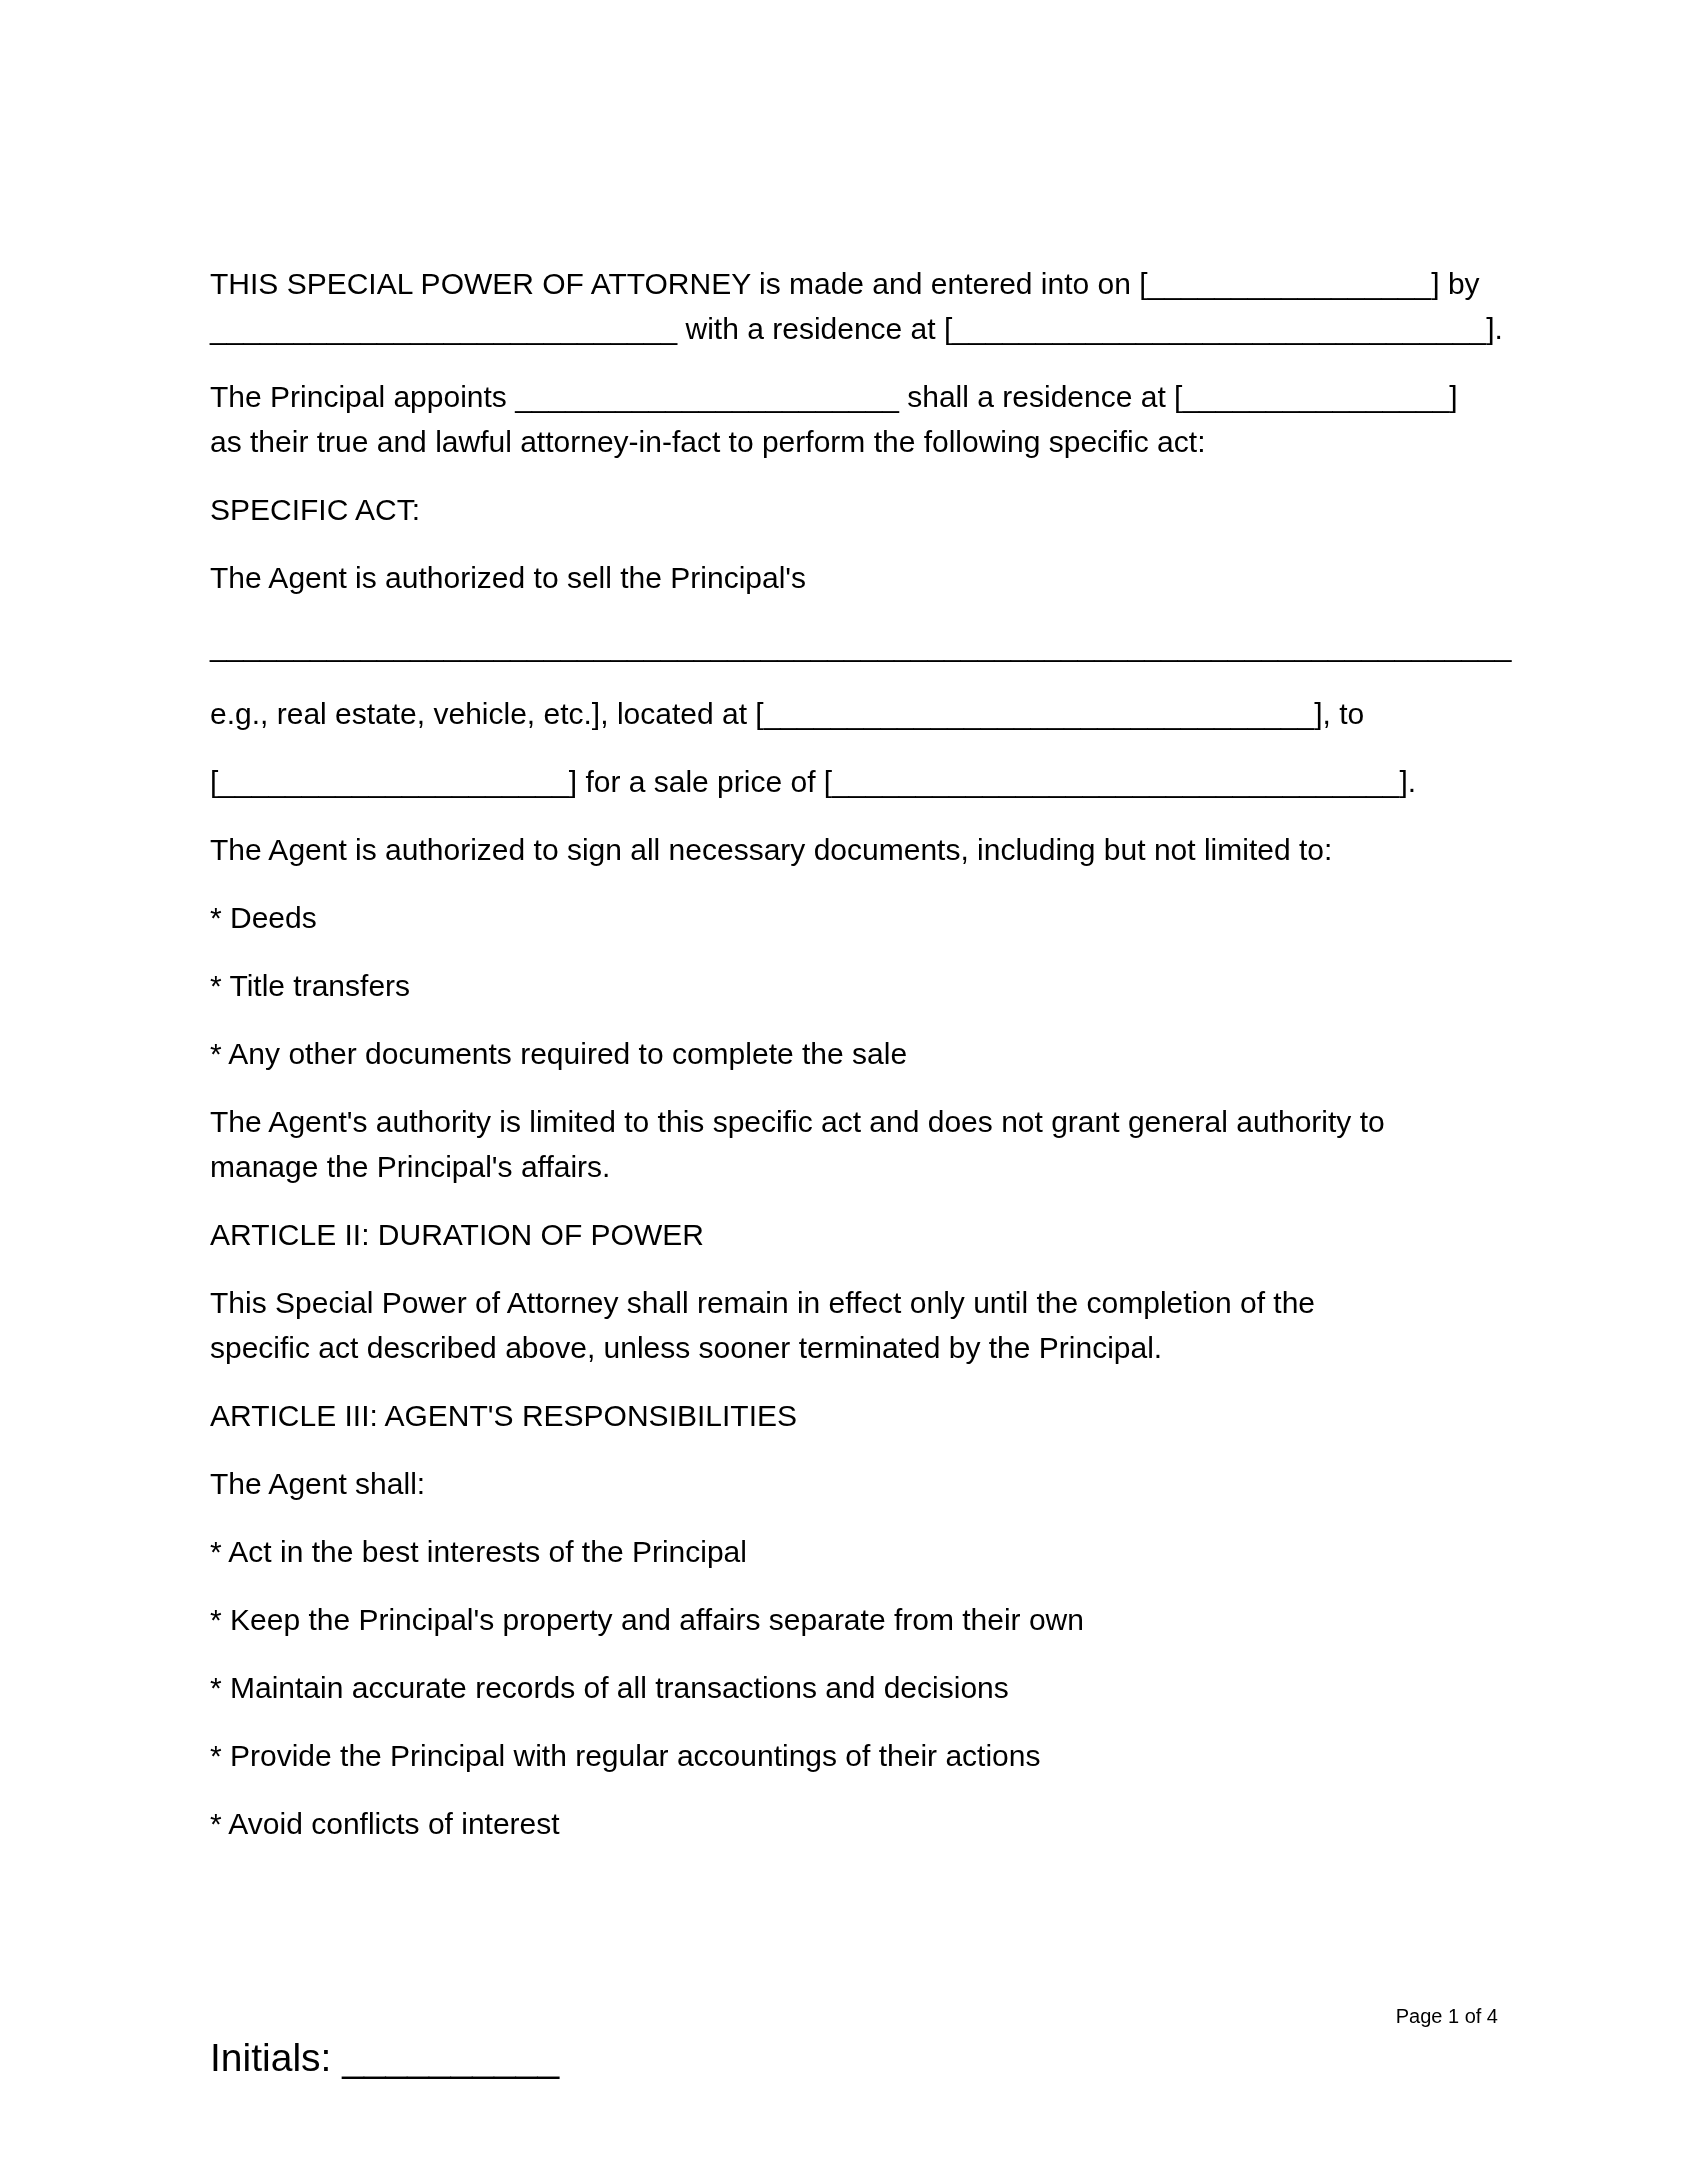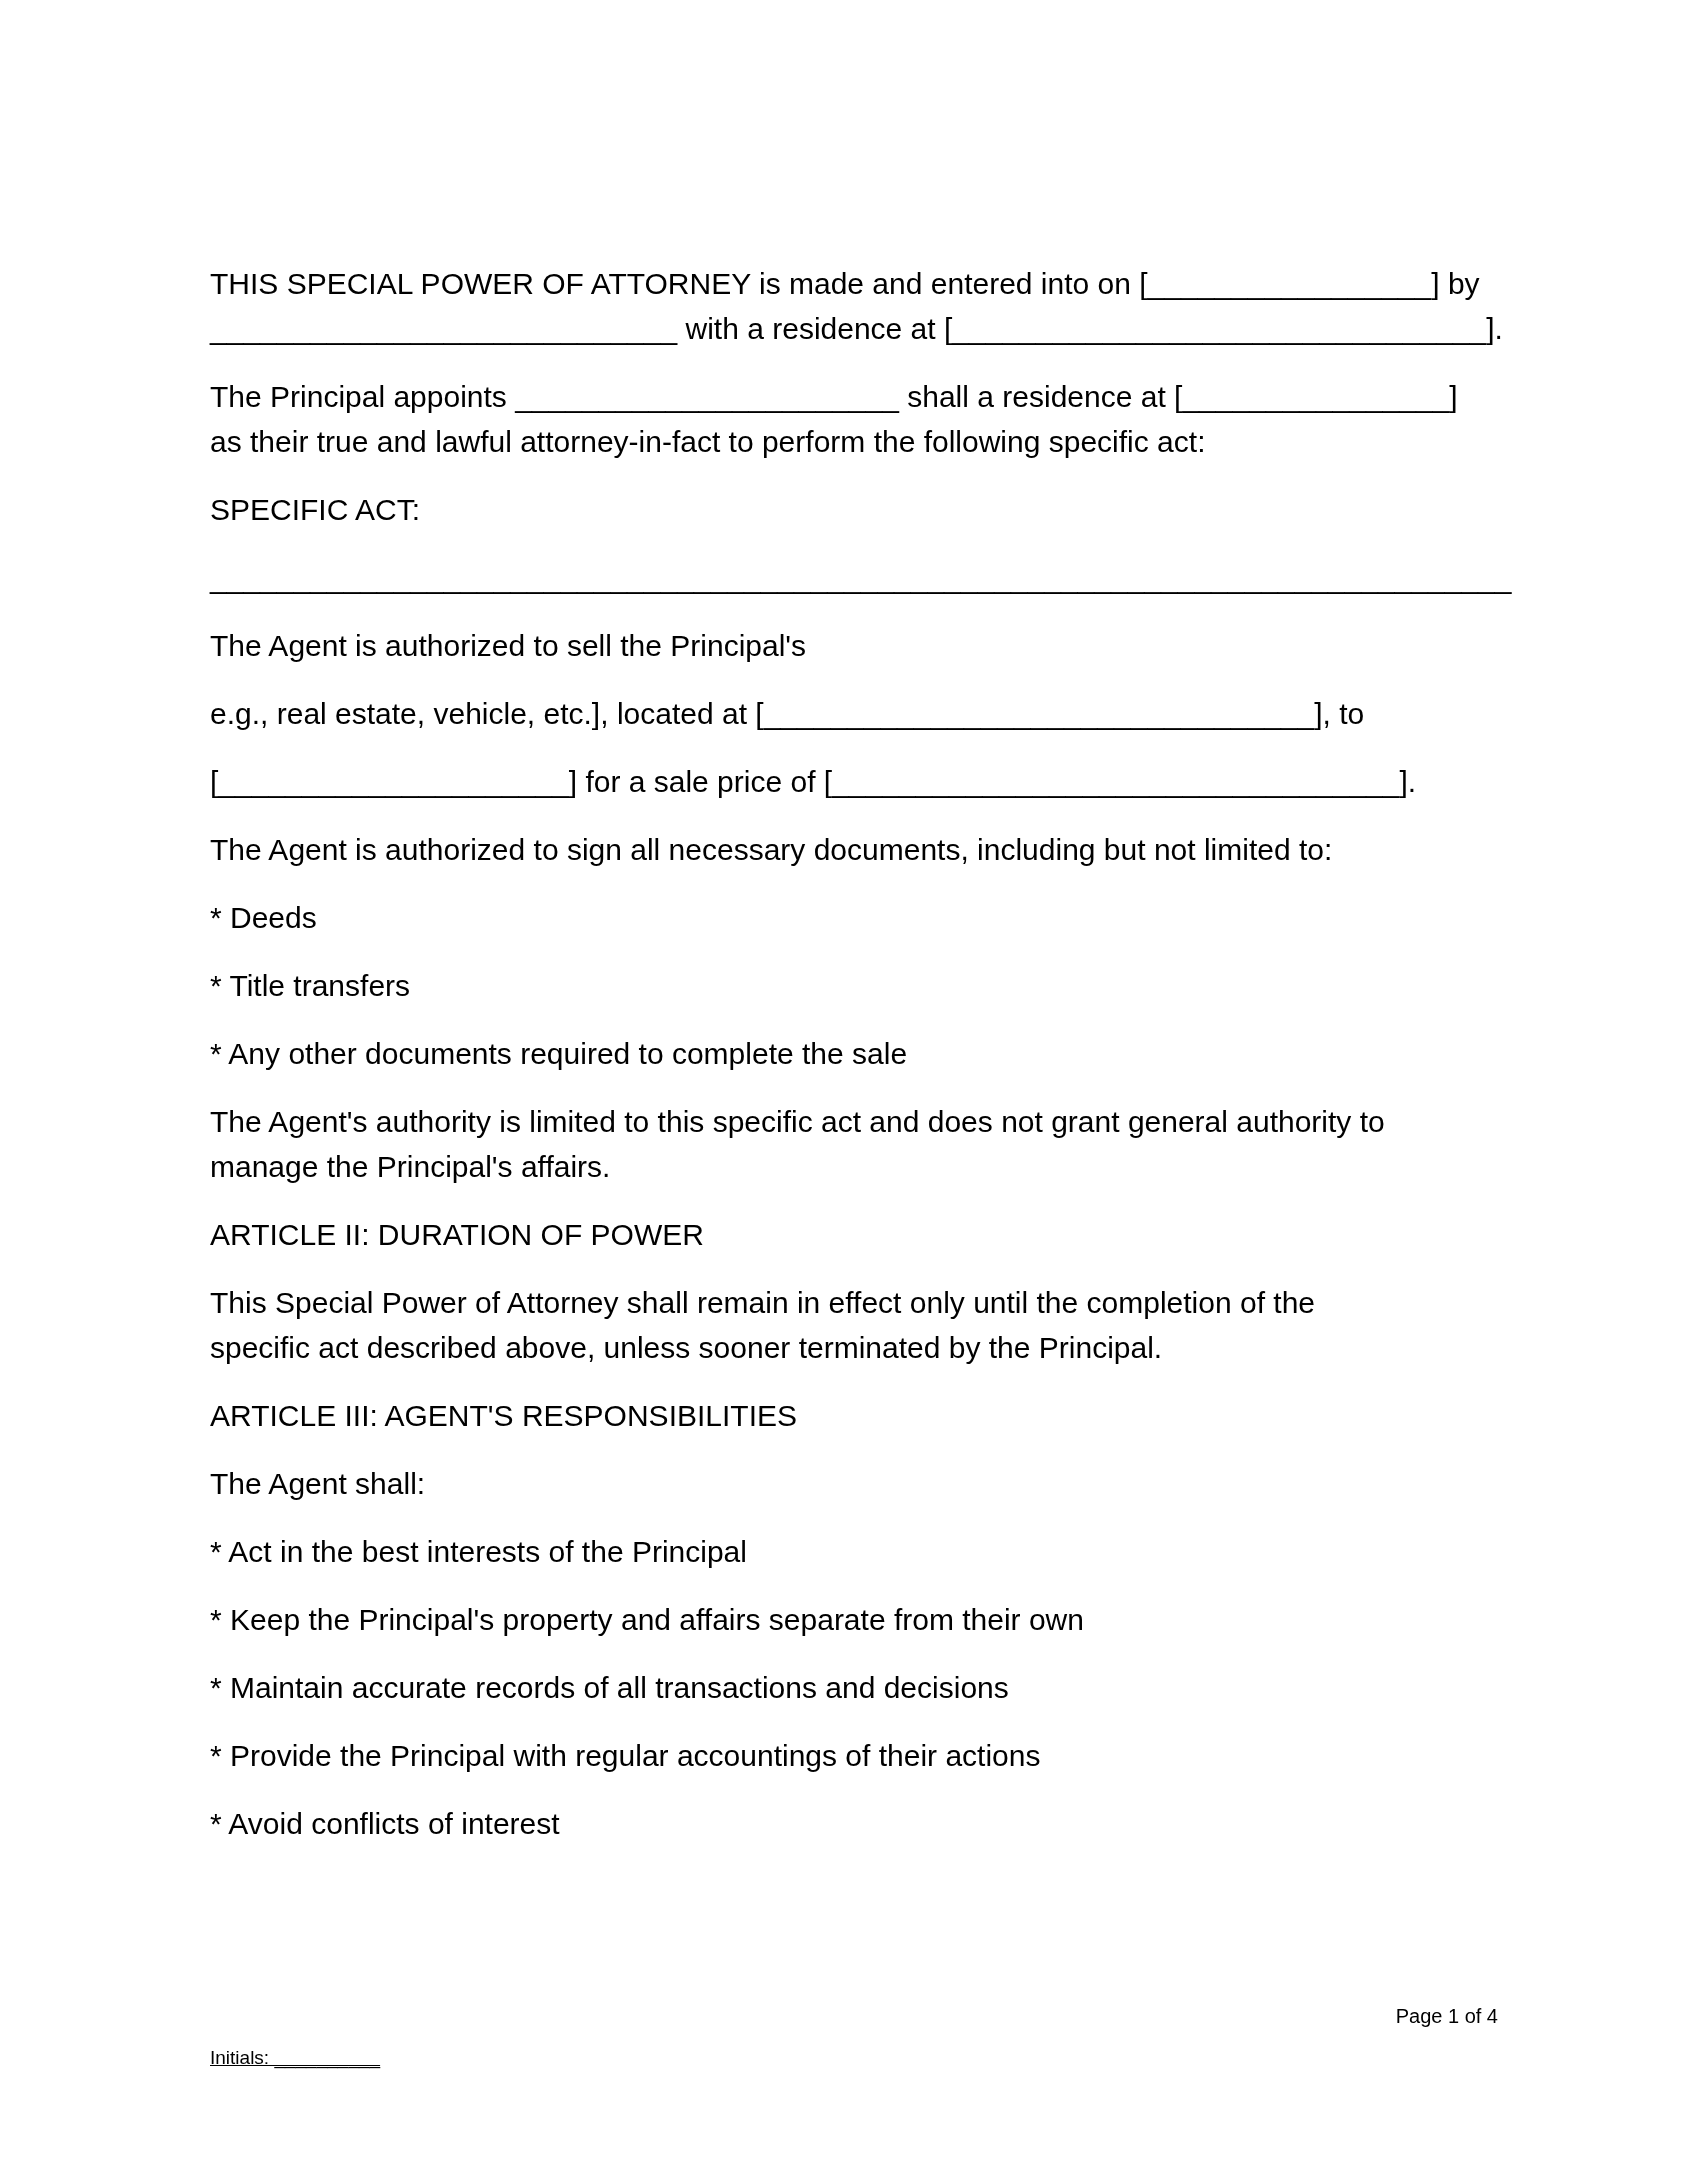--- a/index.html
+++ b/index.html
@@ -37,48 +37,47 @@
     top: 1994px;
     right: 201px;
     font-size: 20px;
     line-height: 45px;
     white-space: pre;
   }
   .footer-initials {
     position: absolute;
     top: 2035px;
     left: 194px;
-    font-size: 19px;
+    font-size: 39px;
     line-height: 45px;
     white-space: pre;
-    text-decoration: underline;
   }
 </style>
 </head>
 <body>
 
 <div class="page">
 
   <div class="doc-body">
       <div class="para">
         <div class="line">THIS SPECIAL POWER OF ATTORNEY is made and entered into on [_________________] by</div>
         <div class="line">____________________________ with a residence at [________________________________].</div>
       </div>
       <div class="para">
         <div class="line">The Principal appoints _______________________ shall a residence at [________________]</div>
         <div class="line">as their true and lawful attorney-in-fact to perform the following specific act:</div>
       </div>
       <div class="para">
         <div class="line">SPECIFIC ACT:</div>
       </div>
       <div class="para">
-        <div class="line">______________________________________________________________________________</div>
+        <div class="line">The Agent is authorized to sell the Principal's</div>
       </div>
       <div class="para">
-        <div class="line">The Agent is authorized to sell the Principal's</div>
+        <div class="line">______________________________________________________________________________</div>
       </div>
       <div class="para">
         <div class="line">e.g., real estate, vehicle, etc.], located at [_________________________________], to</div>
       </div>
       <div class="para">
         <div class="line">[_____________________] for a sale price of [__________________________________].</div>
       </div>
       <div class="para">
         <div class="line">The Agent is authorized to sign all necessary documents, including but not limited to:</div>
       </div>

